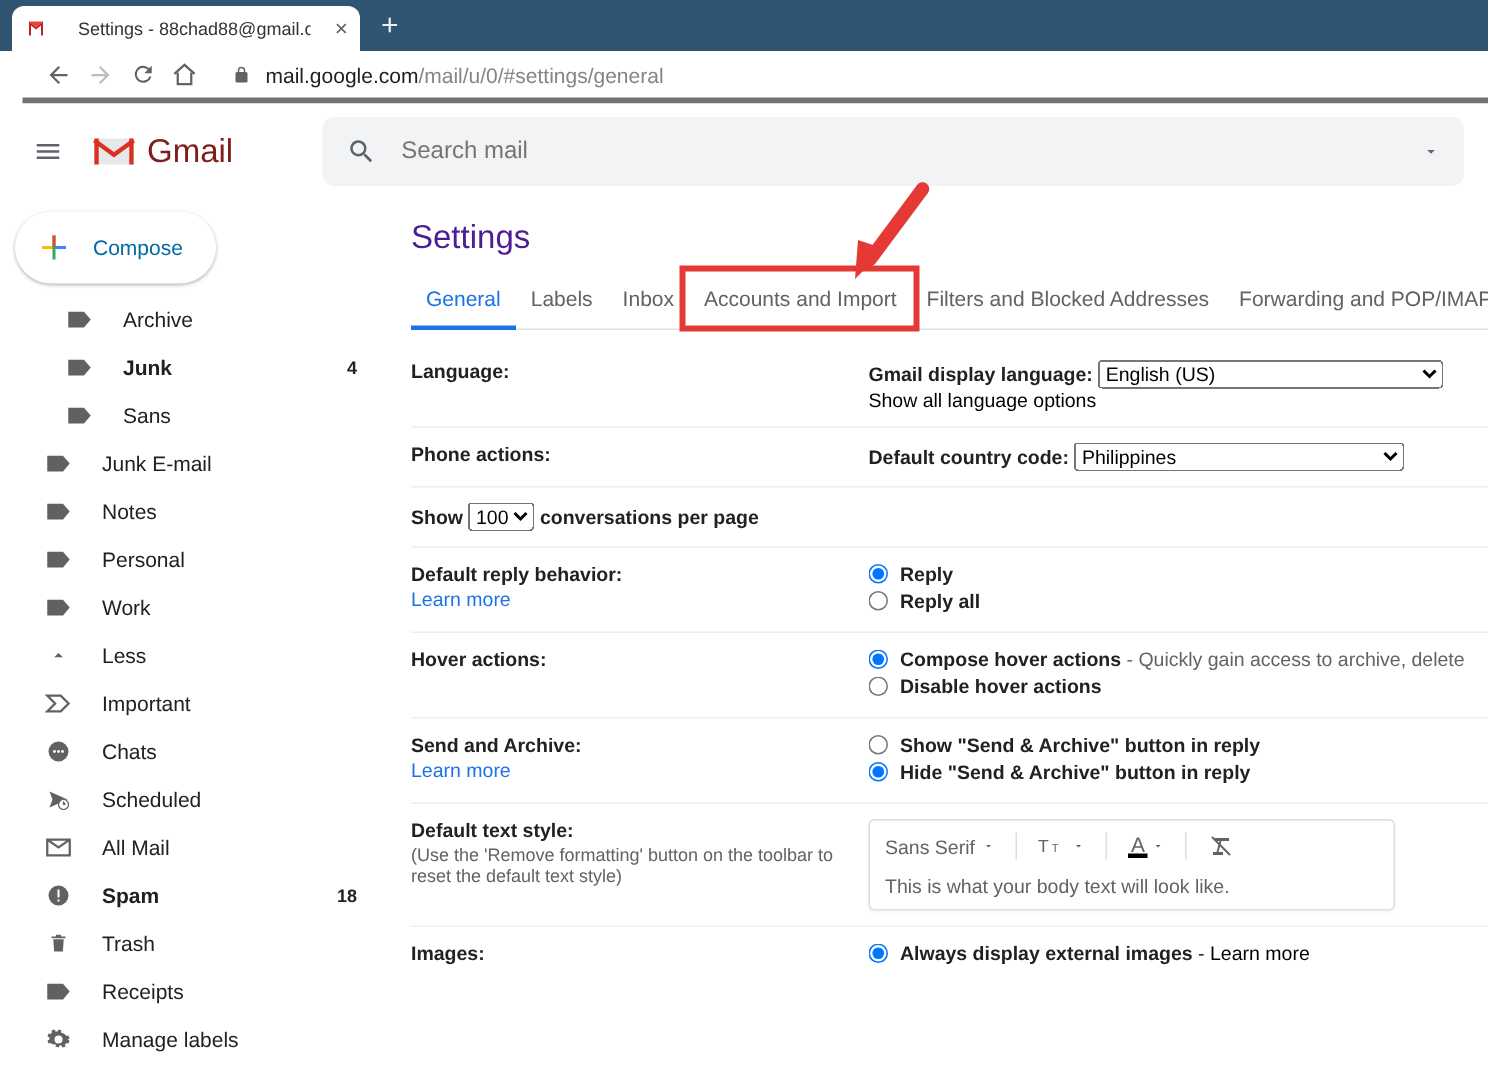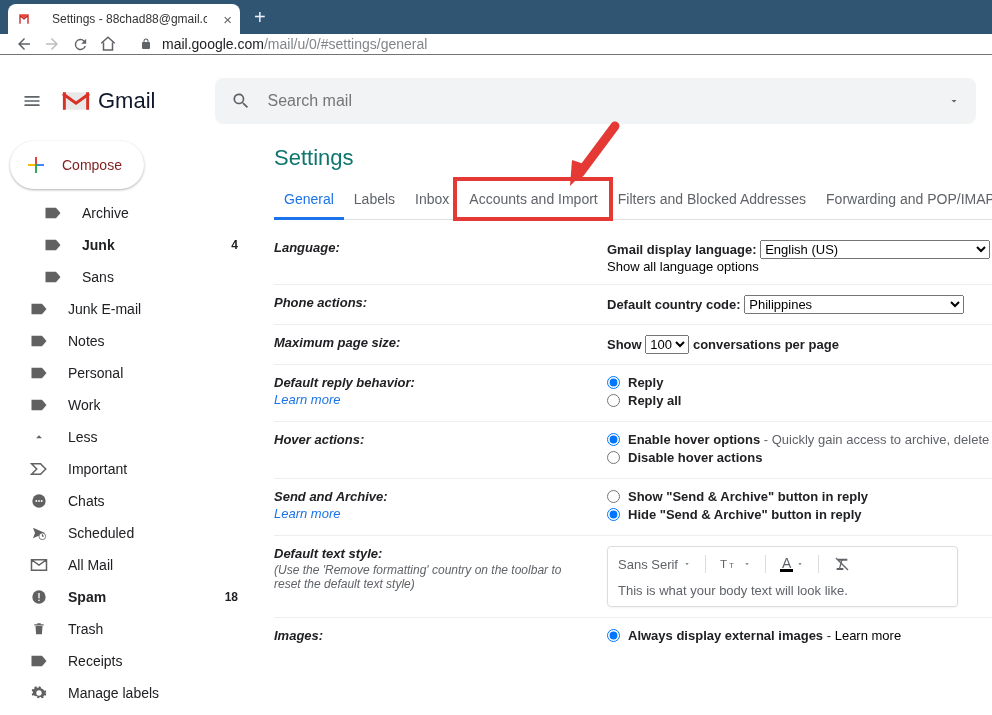--- a/index.html
+++ b/index.html
@@ -6,67 +6,67 @@
 body { width: 992px; height: 715px; overflow: hidden; background: #fff; }
 
 
 .browser-chrome { height: 69px; background: #fff; }
 .tab-strip { height: 34px; background: #2f5572; display: flex; align-items: flex-end; }
 .tab { background: #fff; height: 30px; margin-left: 8px; border-radius: 8px 8px 0 0; display: flex; align-items: center; padding: 0 8px; width: 232px; position: relative; gap: 12px; }
 .tab-favicon { width: 16px; height: 16px; margin-right: 8px; }
 .tab-title { font-size: 12px; color: #333; white-space: nowrap; overflow: hidden; flex: 1; }
 .tab-close { color: #666; font-size: 15px; margin-left: 4px; cursor: pointer; }
 .new-tab { color: #e8f0f8; font-size: 20px; margin: 0 0 5px 14px; cursor: pointer; }
-.toolbar { height: 21px; display: flex; align-items: center; padding: 0 10px; border-bottom: 1px solid #737373; }
+.toolbar { height: 35px; display: flex; align-items: center; padding: 0 10px; border-bottom: 4px solid #737373; margin-left: 15px; }
 .toolbar-btn { width: 28px; height: 28px; display: flex; align-items: center; justify-content: center; color: #5f6368; cursor: pointer; }
 .toolbar-btn.disabled { color: #bdbdbd; }
 .url-bar { flex: 1; display: flex; align-items: center; margin-left: 10px; padding: 0 8px; height: 28px; }
 .lock-icon { color: #5f6368; font-size: 13px; margin-right: 10px; }
 .url-text { font-size: 14px; color: #202124; }
 .url-text .gray { color: #80868b; }
 
 
 .app-header { height: 64px; display: flex; align-items: center; padding: 0 16px; background: #fff; }
 .menu-btn { width: 32px; height: 32px; display: flex; align-items: center; justify-content: center; cursor: pointer; color: #5f6368; }
 .logo-wrap { display: flex; align-items: center; margin-left: 12px; }
-.logo-text { font-size: 22px; color: #0f172a; margin-left: 6px; font-weight: 400; }
+.logo-text { font-size: 22px; color: #7f1d1d; margin-left: 6px; font-weight: 400; }
 .search-wrap { flex: 1; margin-left: 60px; height: 46px; background: #f1f3f4; border-radius: 8px; display: flex; align-items: center; padding: 0 16px; }
 .search-wrap svg { color: #5f6368; }
 .search-input { border: none; background: transparent; font-size: 16px; color: #000000; margin-left: 16px; flex: 1; outline: none; }
 .search-dropdown { color: #5f6368; cursor: pointer; }
 
 
 .main { display: flex; height: calc(715px - 69px - 64px); }
 .sidebar { width: 256px; padding-top: 8px; }
-.compose-btn { height: 48px; background: #fff; border: none; border-radius: 24px; box-shadow: 0 1px 3px rgba(0,0,0,0.2), 0 1px 2px rgba(0,0,0,0.12); display: inline-flex; align-items: center; padding: 0 22px 0 14px; margin-left: 10px; cursor: pointer; font-size: 14px; color: #7f1d1d; }
+.compose-btn { height: 48px; background: #fff; border: none; border-radius: 24px; box-shadow: 0 1px 3px rgba(0,0,0,0.2), 0 1px 2px rgba(0,0,0,0.12); display: inline-flex; align-items: center; padding: 0 22px 0 14px; margin-left: 10px; cursor: pointer; font-size: 14px; color: #0369a1; }
 .compose-btn .plus { margin-right: 14px; }
 .sidebar-list { margin-top: 8px; }
 .sidebar-item { height: 32px; display: flex; align-items: center; padding-left: 28px; padding-right: 18px; font-size: 14px; color: #202124; cursor: pointer; border-radius: 0 16px 16px 0; }
 .sidebar-item.indent { padding-left: 42px; }
 .sidebar-item .icon-slot { width: 22px; height: 18px; margin-right: 18px; display: flex; align-items: center; justify-content: center; color: #616161; }
 .sidebar-item.indent .icon-slot { margin-right: 18px; }
 .sidebar-item .label { flex: 1; }
 .sidebar-item .count { font-size: 12px; color: #202124; }
 .sidebar-item.bold .label, .sidebar-item.bold .count { font-weight: 700; }
 
 
 .content { flex: 1; padding-left: 18px; overflow: hidden; }
-.settings-title { font-size: 22px; color: #0f766e; padding: 12px 0 10px 0; font-weight: 400; }
+.settings-title { font-size: 22px; color: #4c1d95; padding: 12px 0 10px 0; font-weight: 400; }
 .tab-nav { display: flex; border-bottom: 1px solid #e0e0e0; position: relative; }
 .tab-nav-item { padding: 10px 10px; font-size: 14px; color: #5f6368; font-weight: 500; cursor: pointer; white-space: nowrap; }
 .tab-nav-item.active { color: #1a73e8; border-bottom: 3px solid #1a73e8; margin-bottom: -1px; }
 .highlight-box { position: absolute; border: 4px solid #e53935; top: -4px; height: 44px; pointer-events: none; }
 
 .settings-body { padding-top: 10px; }
 .setting-row { display: flex; padding: 10px 0; border-bottom: 1px solid #eee; font-size: 13px; }
 .setting-row:last-child { border-bottom: none; }
-.setting-label { width: 305px; color: #202124; font-weight: 700; font-style: italic; }
+.setting-label { width: 305px; color: #202124; font-weight: 700; }
 .setting-label .sub { font-weight: 400; font-size: 12px; color: #5f6368; display: block; margin-top: 2px; }
 .setting-label .learn { font-weight: 400; color: #1a73e8; display: block; margin-top: 2px; cursor: pointer; }
-.setting-value { flex: 1; color: #202124; margin-left: 28px; }
+.setting-value { flex: 1; color: #202124; }
 .setting-value label { display: flex; align-items: center; margin-bottom: 3px; font-size: 13px; cursor: pointer; }
 .setting-value label input { margin-right: 8px; }
 .setting-value .sub-gray { color: #5f6368; }
 .setting-value a { color: #000000; text-decoration: none; cursor: pointer; }
 .setting-value select { font-size: 13px; }
 .text-style-box { border: 1px solid #dadce0; border-radius: 4px; padding: 8px 10px; font-size: 13px; color: #5f6368; width: 351px; box-shadow: 0 1px 2px rgba(0,0,0,0.05);}
 .text-style-toolbar { display: flex; align-items: center; gap: 14px; margin-bottom: 10px; color: #5f6368; }
 .ts-divider { width: 1px; height: 18px; background: #dadce0; }
 
 
@@ -329,21 +329,20 @@
 
       <div class="setting-row">
         <div class="setting-label">Phone actions:</div>
         <div class="setting-value">
           <b>Default country code:</b>
           <select style="width:220px"><option>Philippines</option></select>
         </div>
       </div>
 
       <div class="setting-row">
-        <div class="setting-label">Maximum page size:</div>
         <div class="setting-value">
           <b>Show</b>
           <select><option>100</option></select>
           <b>conversations per page</b>
         </div>
       </div>
 
 
       <div class="setting-row">
         <div class="setting-label">
@@ -360,21 +359,21 @@
               <b>Reply all</b>
             </label>
         </div>
       </div>
 
       <div class="setting-row">
         <div class="setting-label">Hover actions:</div>
         <div class="setting-value">
           <label>
               <input type="radio" name="hover" checked="" style="">
-              <span><b>Enable hover options</b><span class="sub-gray"> - Quickly gain access to archive, delete</span></span>
+              <span><b>Compose hover actions</b><span class="sub-gray"> - Quickly gain access to archive, delete</span></span>
             </label>
           <label>
               <input type="radio" name="hover" style="">
               <b>Disable hover actions</b>
             </label>
         </div>
       </div>
 
       <div class="setting-row">
         <div class="setting-label">
@@ -389,21 +388,21 @@
           <label>
               <input type="radio" name="sa" checked="" style="">
               <b>Hide "Send &amp; Archive" button in reply</b>
             </label>
         </div>
       </div>
 
       <div class="setting-row">
         <div class="setting-label">
           <span>Default text style:</span>
-          <span class="sub">(Use the 'Remove formatting' country on the toolbar to reset the default text style)</span>
+          <span class="sub">(Use the 'Remove formatting' button on the toolbar to reset the default text style)</span>
         </div>
         <div class="setting-value">
           <div class="text-style-box">
             <div class="text-style-toolbar">
               <span style="display:flex;align-items:center;gap:5px;">
                   <span>Sans Serif</span>
                   <svg width="8" height="8" viewBox="0 0 24 24">
                     <path fill="currentColor" d="M7 10l5 5 5-5z"></path>
                   </svg>
                 </span>

